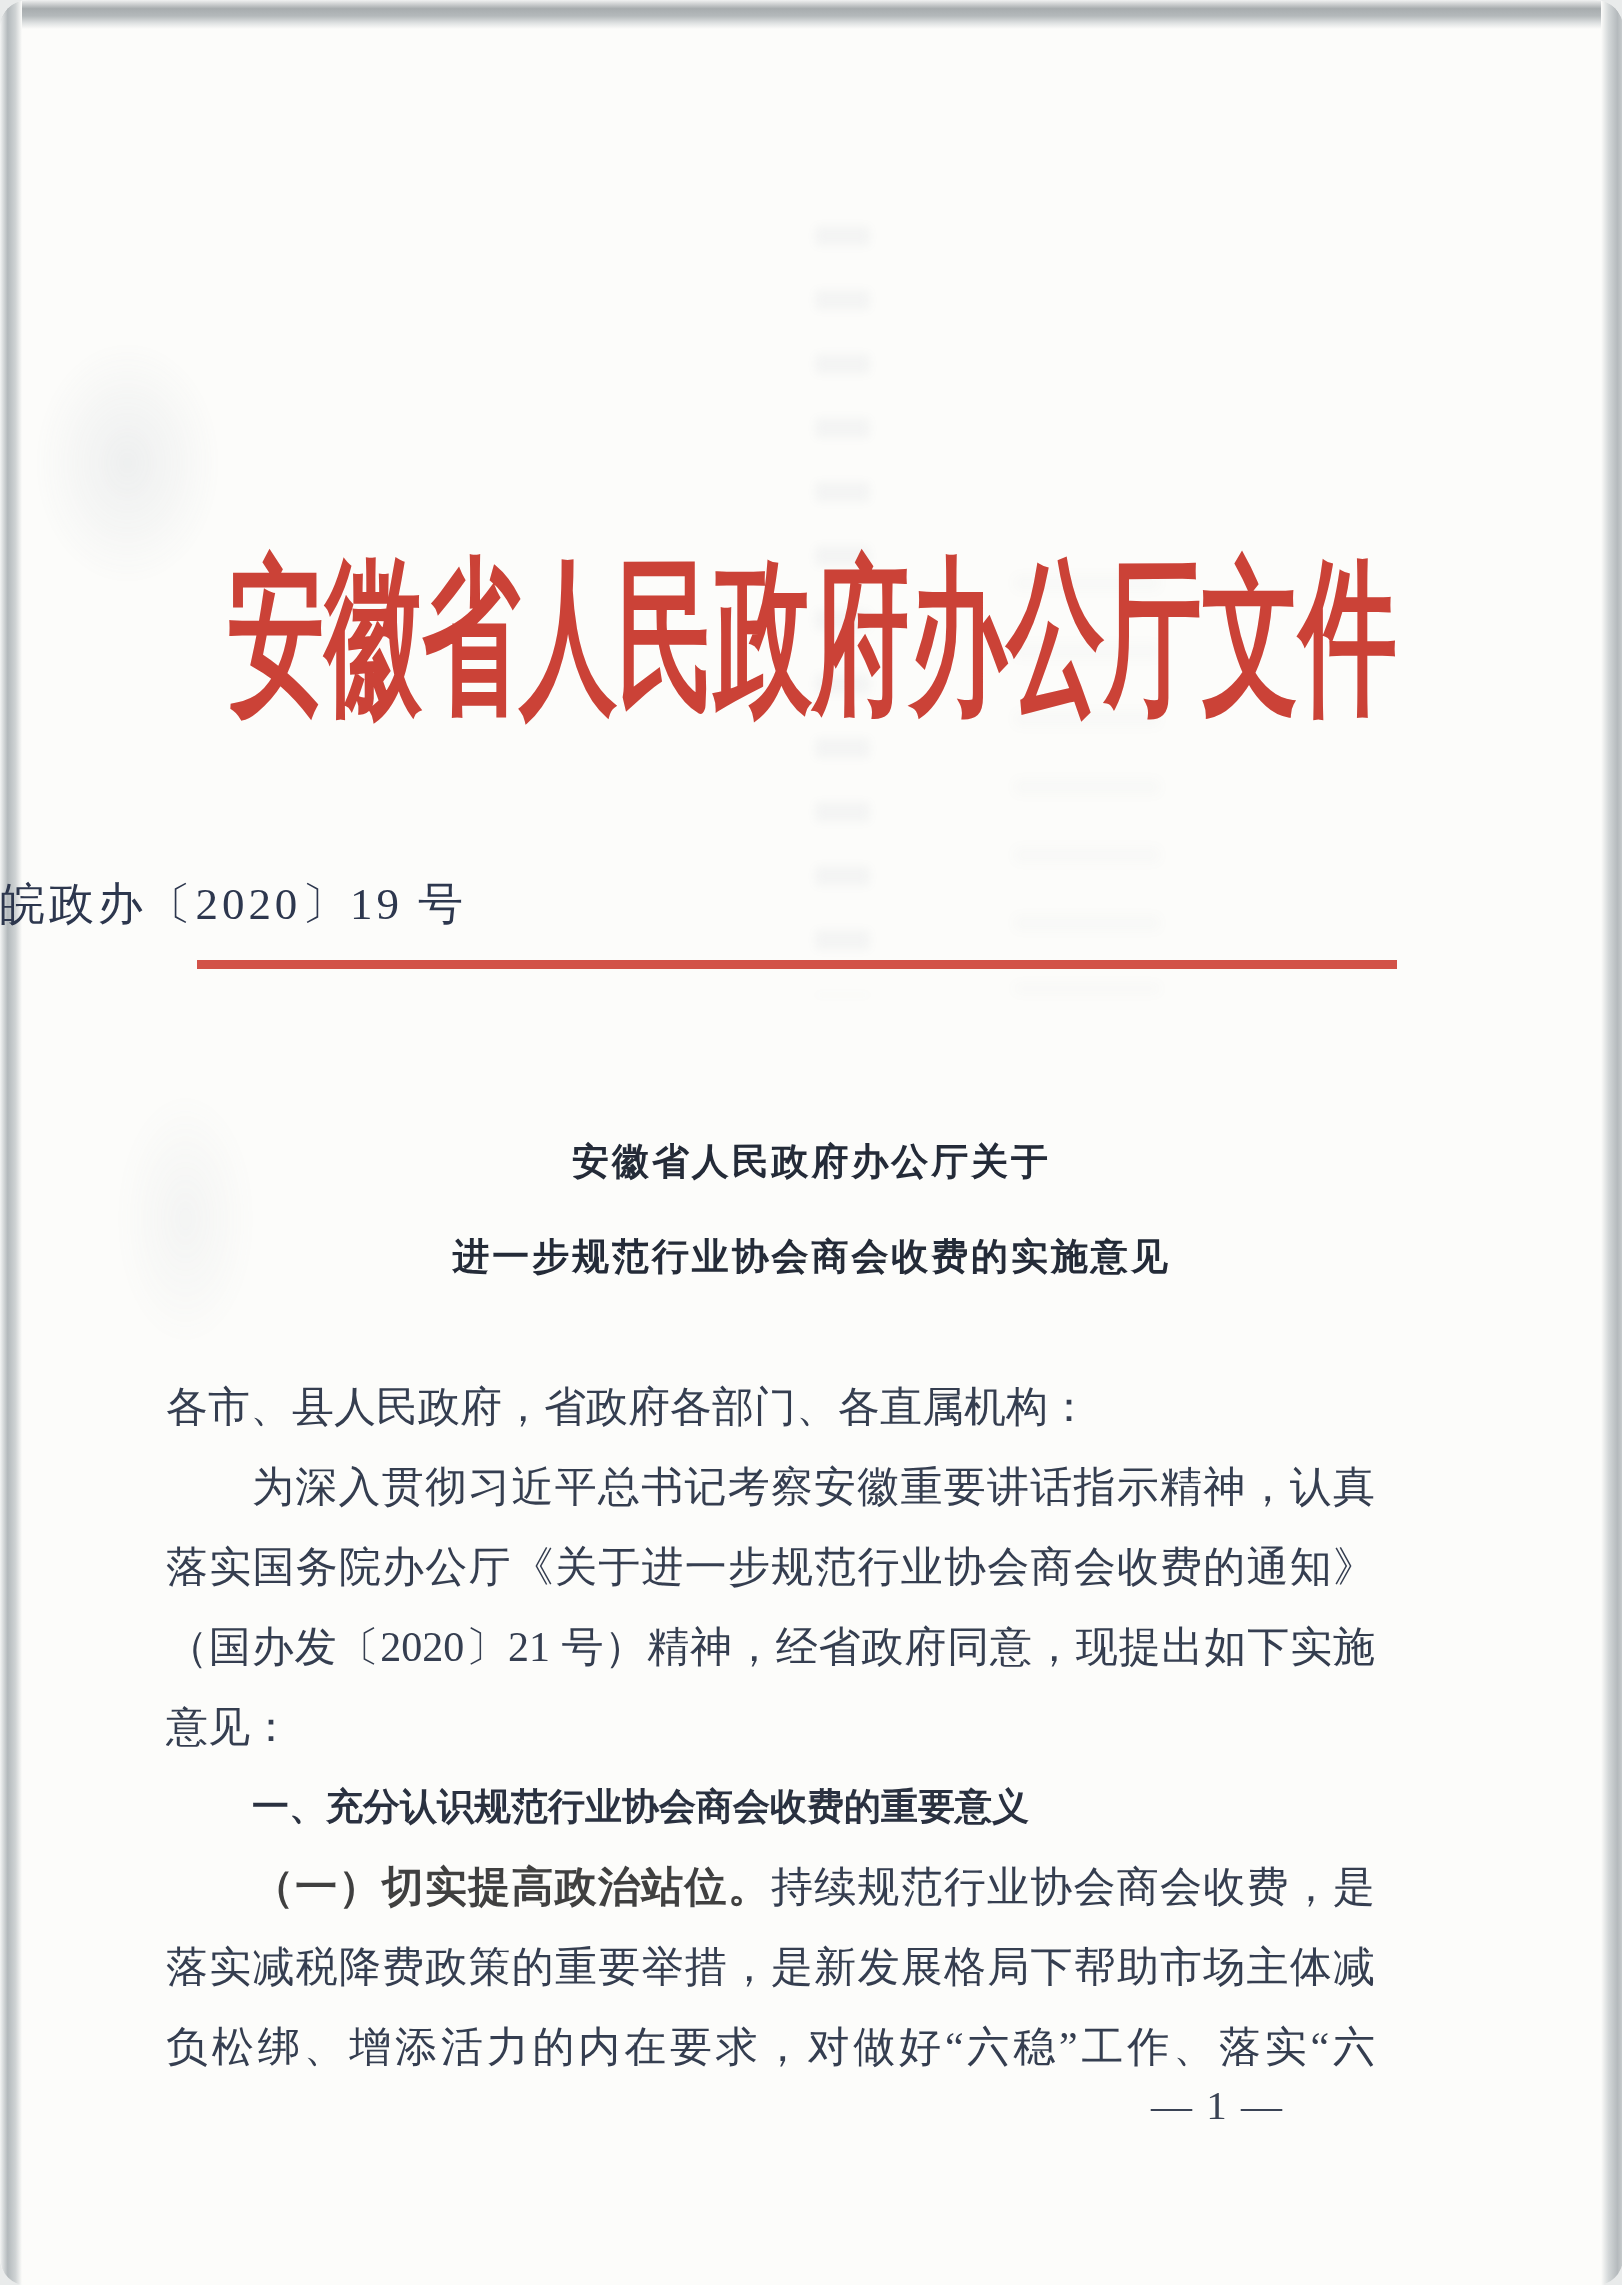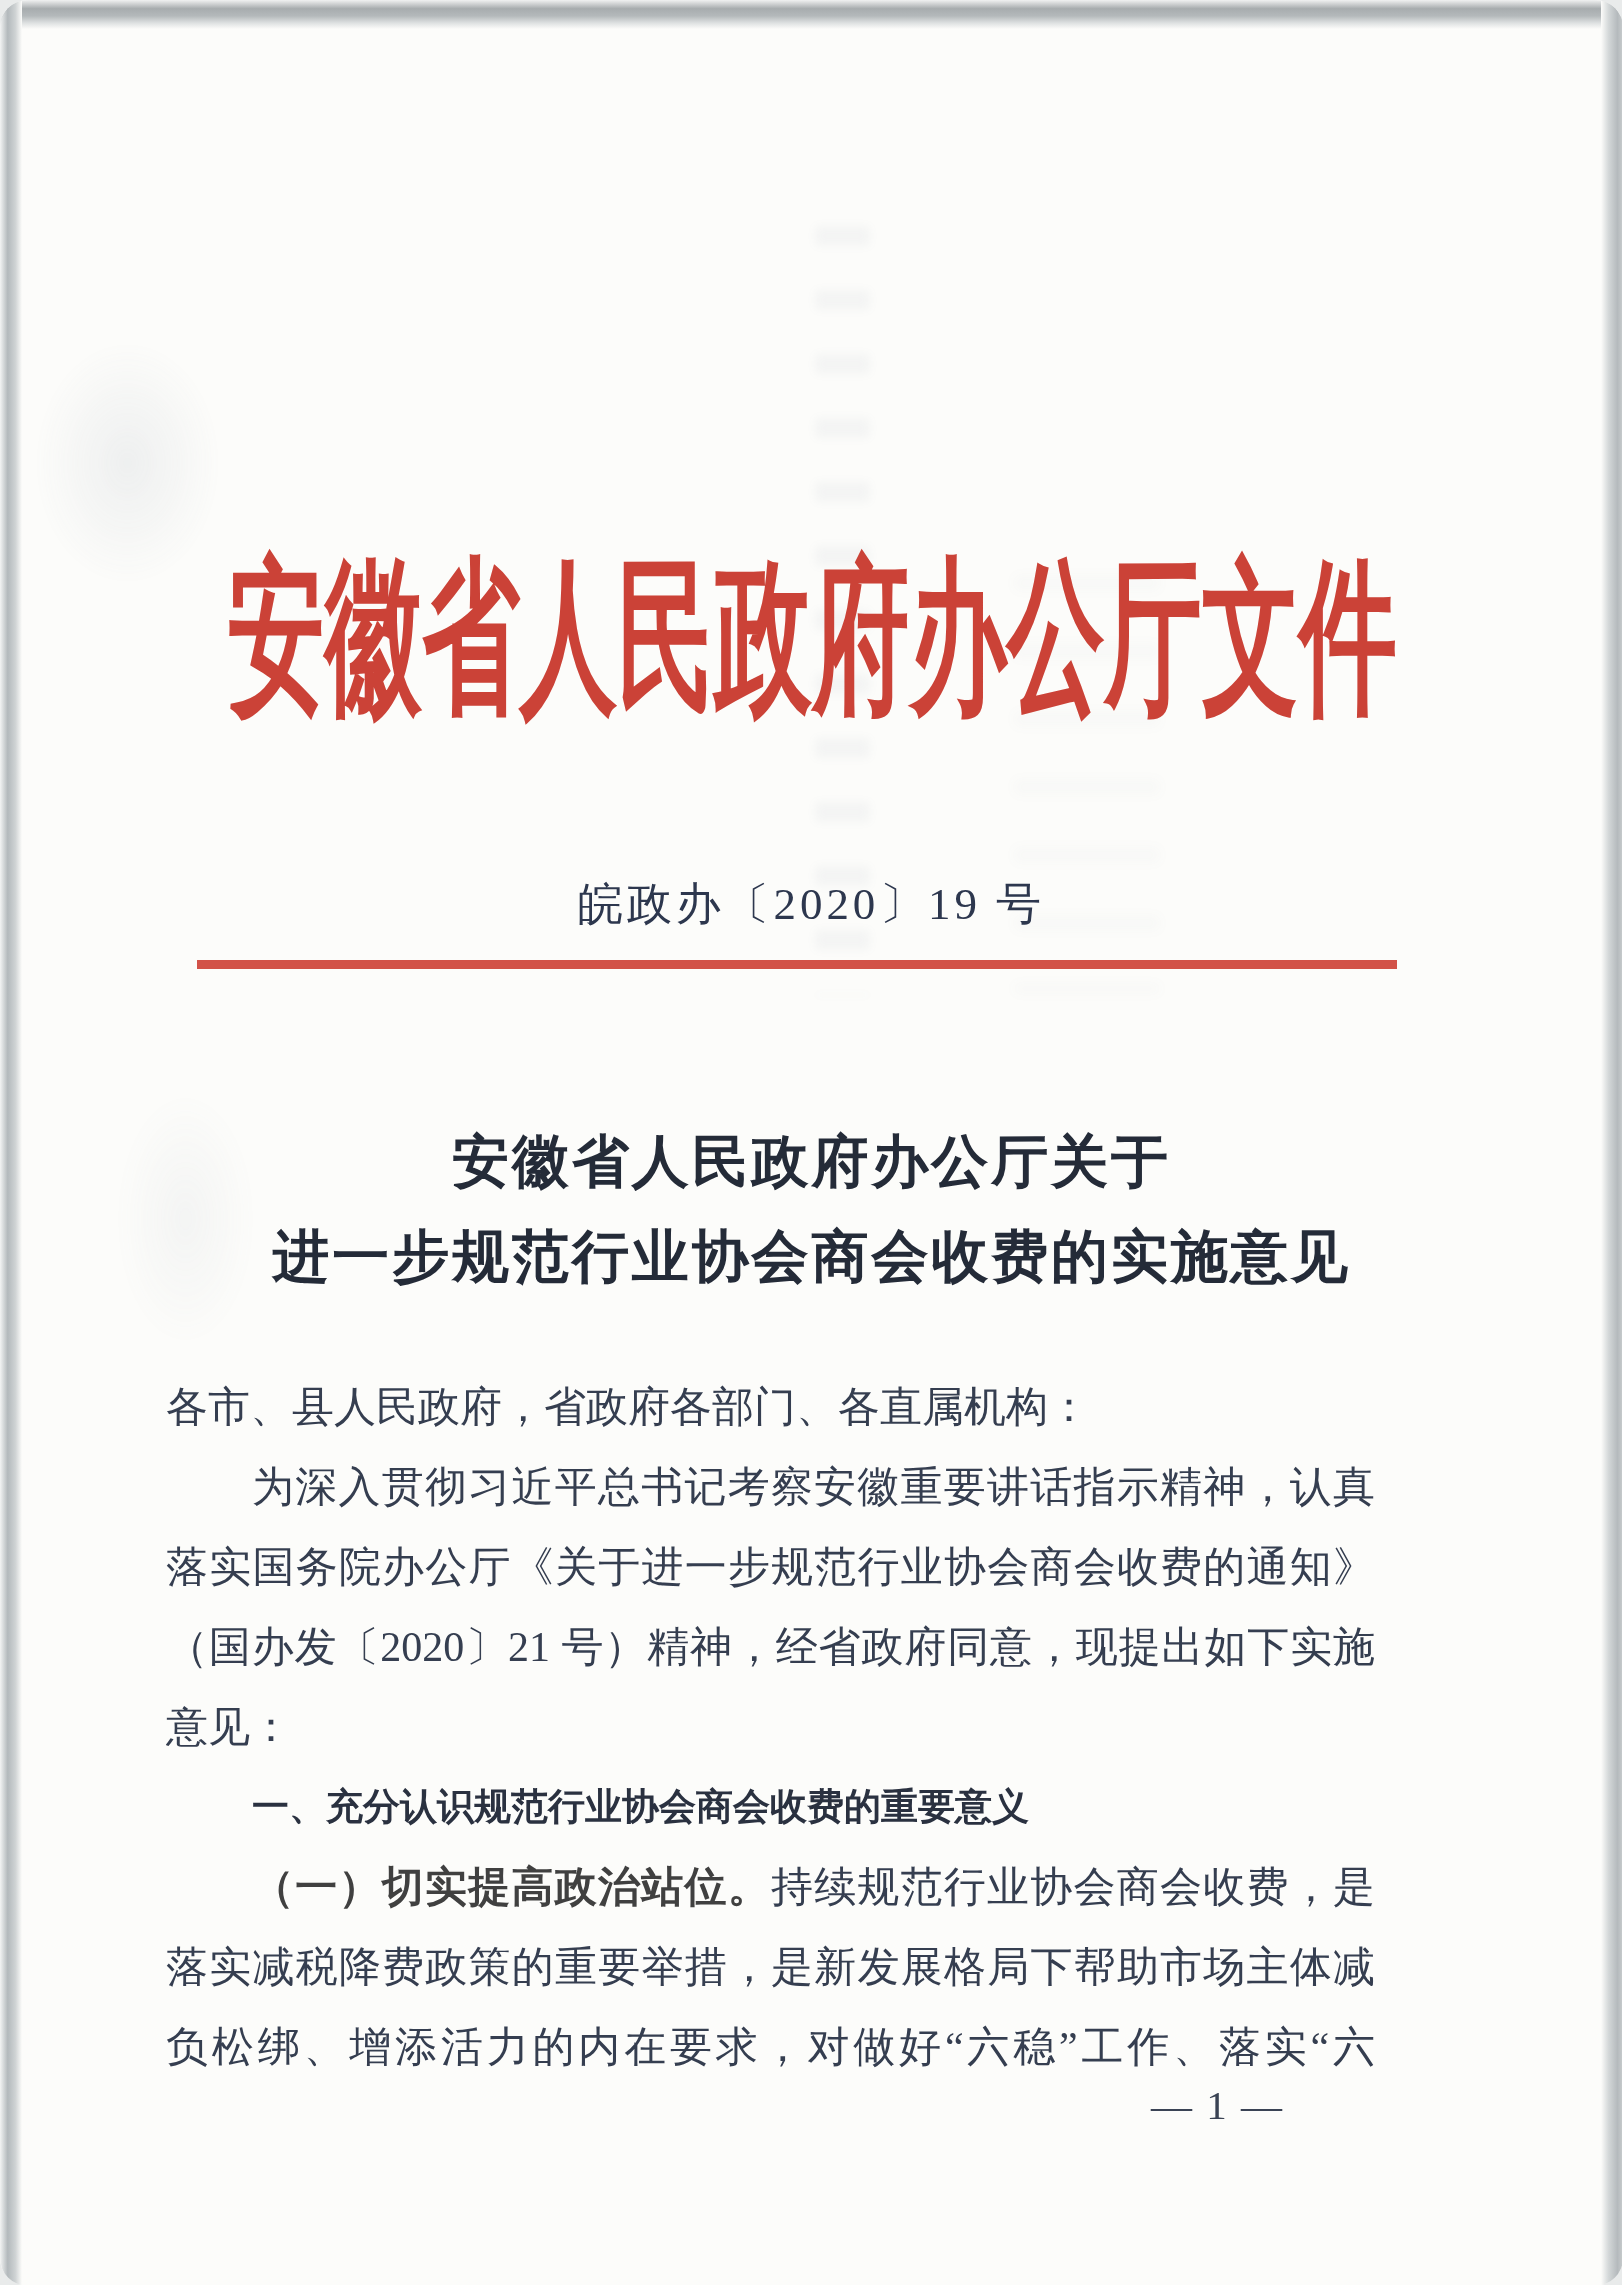--- a/index.html
+++ b/index.html
@@ -48,29 +48,29 @@
   }
 
   .org-title{
     position:absolute;top:536px;left:50%;
     transform:translateX(-50%) scaleX(0.58);
     font-size:168px;line-height:1.22;font-weight:bold;
     color:#cb4237;white-space:nowrap;
   }
   .doc-number{
     position:absolute;top:874px;left:0;width:1623px;
-    text-align:center;font-size:45px;letter-spacing:3.9px;color:#2d374e;
+    font-size:45px;letter-spacing:3.9px;color:#2d374e;
   }
   .red-line{
     position:absolute;top:960px;left:197px;width:1200px;height:8.8px;
     background:#d25248;
   }
   .doc-title{
     position:absolute;top:1114px;left:0;width:1623px;
-    text-align:center;font-weight:bold;font-size:57px;line-height:95px;
+    text-align:center;font-weight:bold;font-size:37px;line-height:95px;
     letter-spacing:2.9px;color:#242b38;
   }
   .body-block{
     position:absolute;top:1367px;left:166px;width:1209px;
     font-size:42px;line-height:80px;color:#353e50;
   }
   .bline{height:80px;overflow:hidden;}
   .jl{text-align:justify;text-align-last:justify;text-justify:inter-character;}
   .ind{text-indent:86px;}
   .sec-head{

